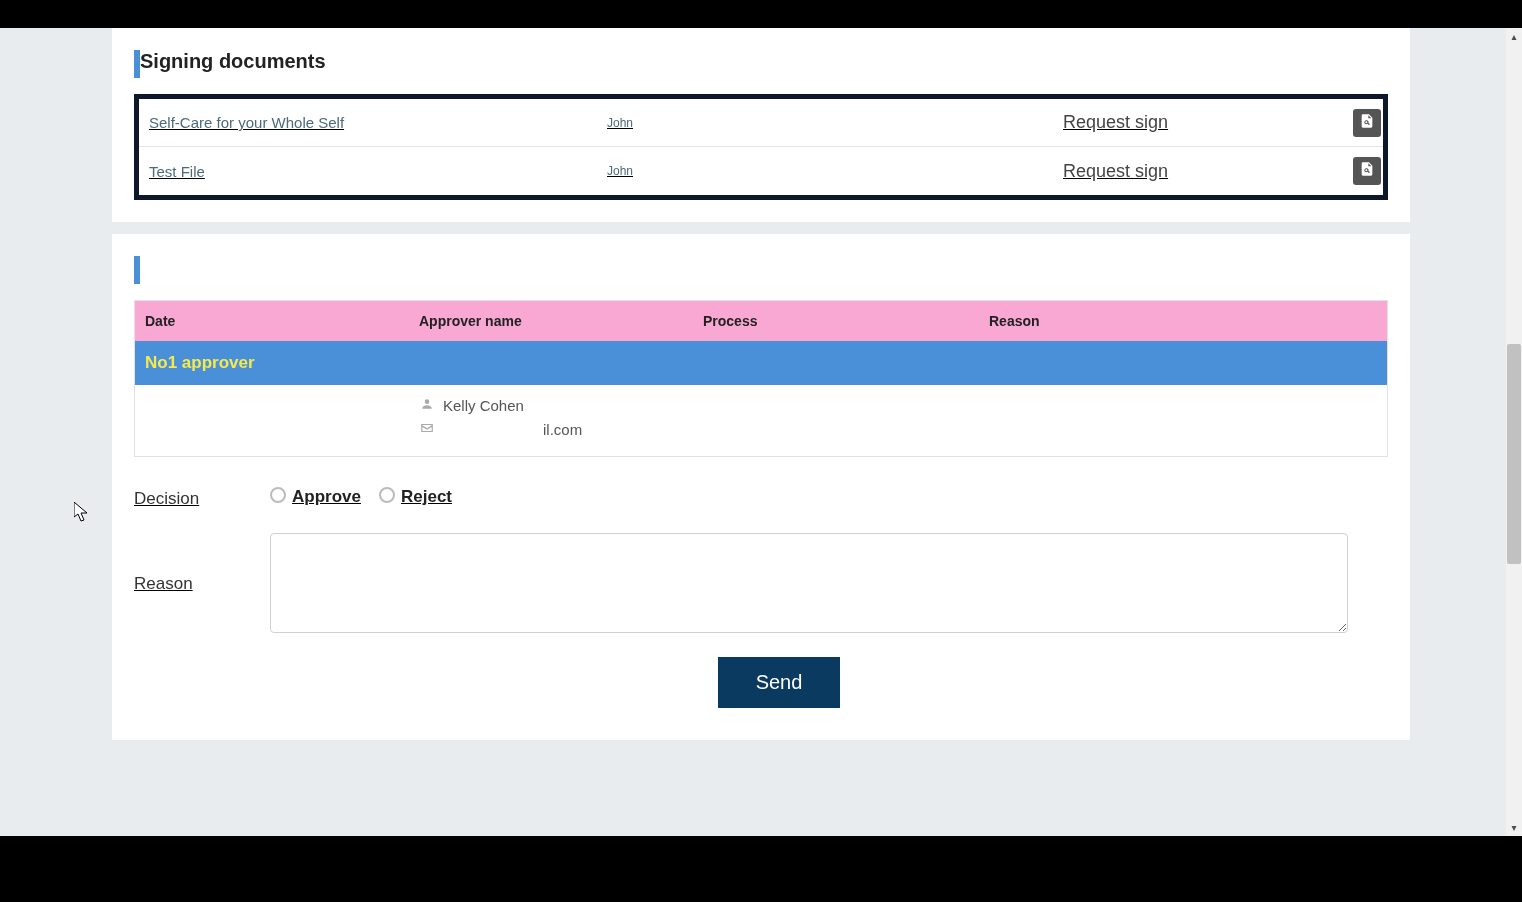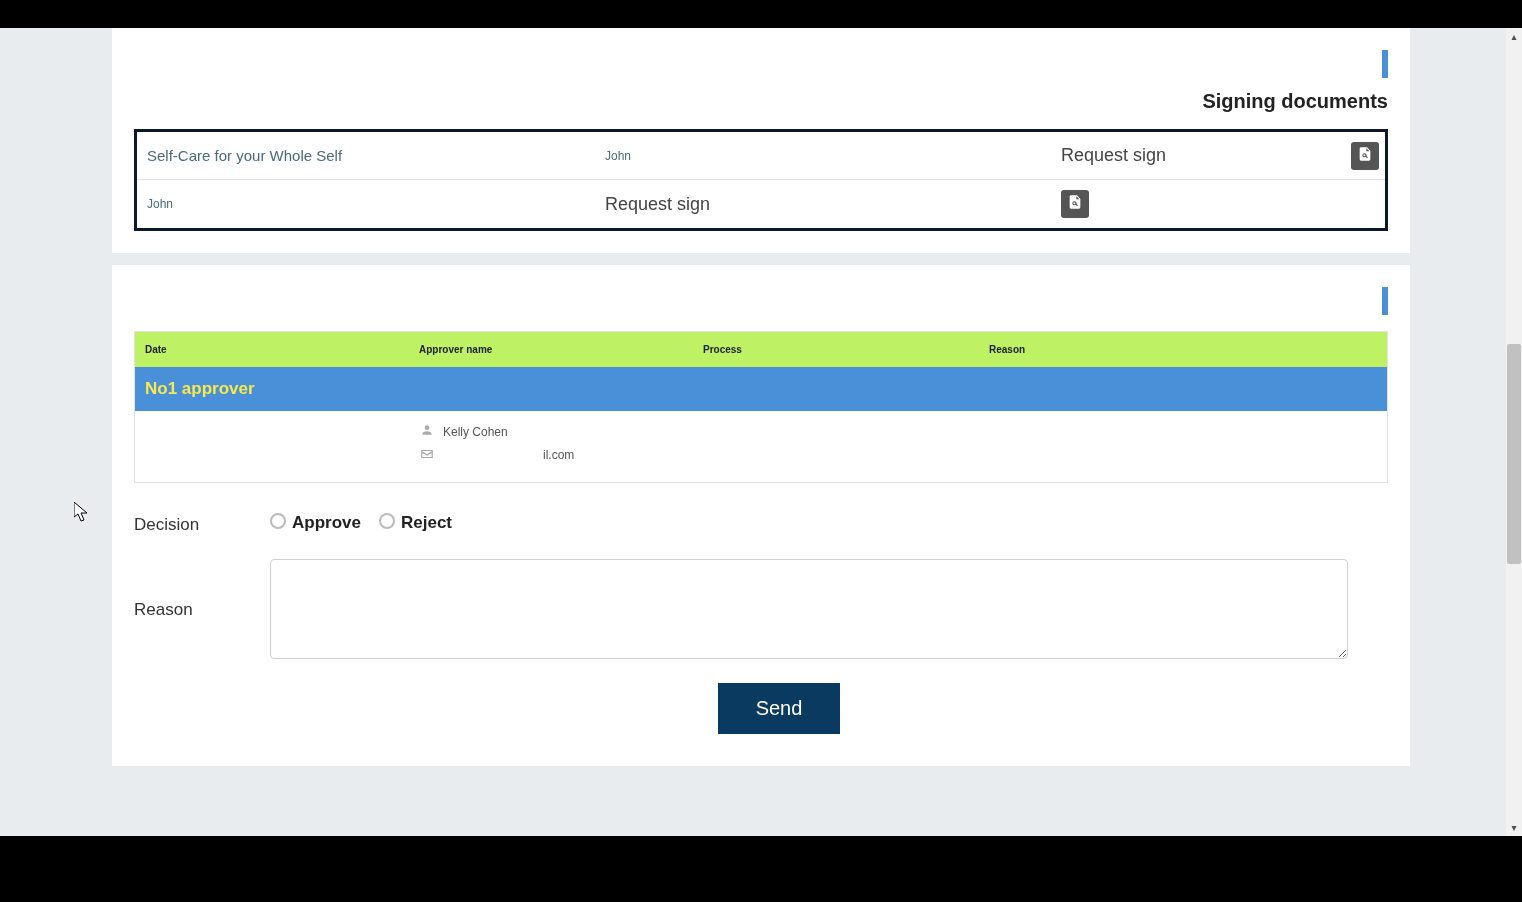--- a/index.html
+++ b/index.html
@@ -57,38 +57,37 @@
     padding-bottom: 30px;
   }
   .card {
     background: #fff;
     margin-bottom: 12px;
     padding: 22px;
   }
   .card-signing { padding-bottom: 22px; }
   .section-title {
     display: flex;
-    align-items: flex-end;
-    gap: 12px;
+    align-items: flex-start;
     margin-bottom: 16px;
-    flex-direction: column;
   }
   .section-bar {
     width: 6px;
     height: 28px;
     background: #4a90d9;
   }
   .section-text {
     font-weight: 700;
     font-size: 20px;
     color: #222;
   }
   .doc-table {
     width: 100%;
-    border: 3px solid #0f172a;
+    border: 5px solid #0f172a;
+    text-decoration: underline;
   }
   .doc-row {
     display: grid;
     grid-template-columns: 458px 456px 290px 50px;
     align-items: center;
     border-bottom: 1px solid #e2e2e2;
     min-height: 48px;
     padding: 0 10px;
   }
   .doc-row:last-child { border-bottom: none; }
@@ -109,57 +108,58 @@
   }
   .doc-action-btn svg { width: 16px; height: 16px; fill: #fff; }
 
   .approval-table {
     width: 100%;
     border: 1px solid #e2e2e2;
   }
   .approval-header {
     display: grid;
     grid-template-columns: 274px 284px 286px 1fr;
-    background: #bef264;
+    background: #f9a8d4;
     font-weight: 700;
     color: #222;
     padding: 12px 10px;
-    font-size: 10px;
+    font-size: 14px;
   }
   .approval-group-row {
     background: #4a90d9;
     color: #f6e94c;
     font-weight: 700;
     font-size: 17px;
     padding: 12px 10px;
   }
   .approver-row {
     display: grid;
     grid-template-columns: 274px 1fr;
     padding: 12px 10px 18px;
     min-height: 64px;
-    font-size: 12px;
+    font-size: 15px;
   }
   .approver-info {
     display: flex;
     flex-direction: column;
     gap: 6px;
   }
   .approver-line { display: flex; align-items: center; gap: 8px; color: #555; }
   .approver-line .icon { color: #aaa; width: 16px; text-align: center; }
   .approver-email-mask {
     background: #fff;
     border-radius: 4px;
     height: 18px;
     display: inline-block;
     flex: 0 0 auto;
   }
 
   .decision-form {
     padding: 30px 0 10px;
+    text-decoration: underline;
   }
   .form-row {
     display: flex;
     align-items: flex-start;
     margin-bottom: 24px;
   }
   .form-label {
     width: 136px;
     font-size: 17px;
     color: #333;
@@ -239,20 +239,21 @@
           <div class="doc-status">Request sign</div>
           <div class="doc-action-btn">
             <span>
               <svg viewBox="0 0 24 24">
                   <path d="M6 2h9l5 5v13a2 2 0 0 1-2 2H6a2 2 0 0 1-2-2V4a2 2 0 0 1 2-2zm8 1.5V8h4.5L14 3.5zM11 11a3 3 0 1 0 1.9 5.3l2 2 1.4-1.4-2-2A3 3 0 0 0 11 11zm0 1.5a1.5 1.5 0 1 1 0 3 1.5 1.5 0 0 1 0-3z"></path>
                 </svg>
             </span>
           </div>
         </div>
         <div class="doc-row">
+          <div class="doc-name">Test File</div>
           <div class="doc-signer">John</div>
           <div class="doc-status">Request sign</div>
           <div class="doc-action-btn">
             <span>
               <svg viewBox="0 0 24 24">
                   <path d="M6 2h9l5 5v13a2 2 0 0 1-2 2H6a2 2 0 0 1-2-2V4a2 2 0 0 1 2-2zm8 1.5V8h4.5L14 3.5zM11 11a3 3 0 1 0 1.9 5.3l2 2 1.4-1.4-2-2A3 3 0 0 0 11 11zm0 1.5a1.5 1.5 0 1 1 0 3 1.5 1.5 0 0 1 0-3z"></path>
                 </svg>
             </span>
           </div>
         </div>

